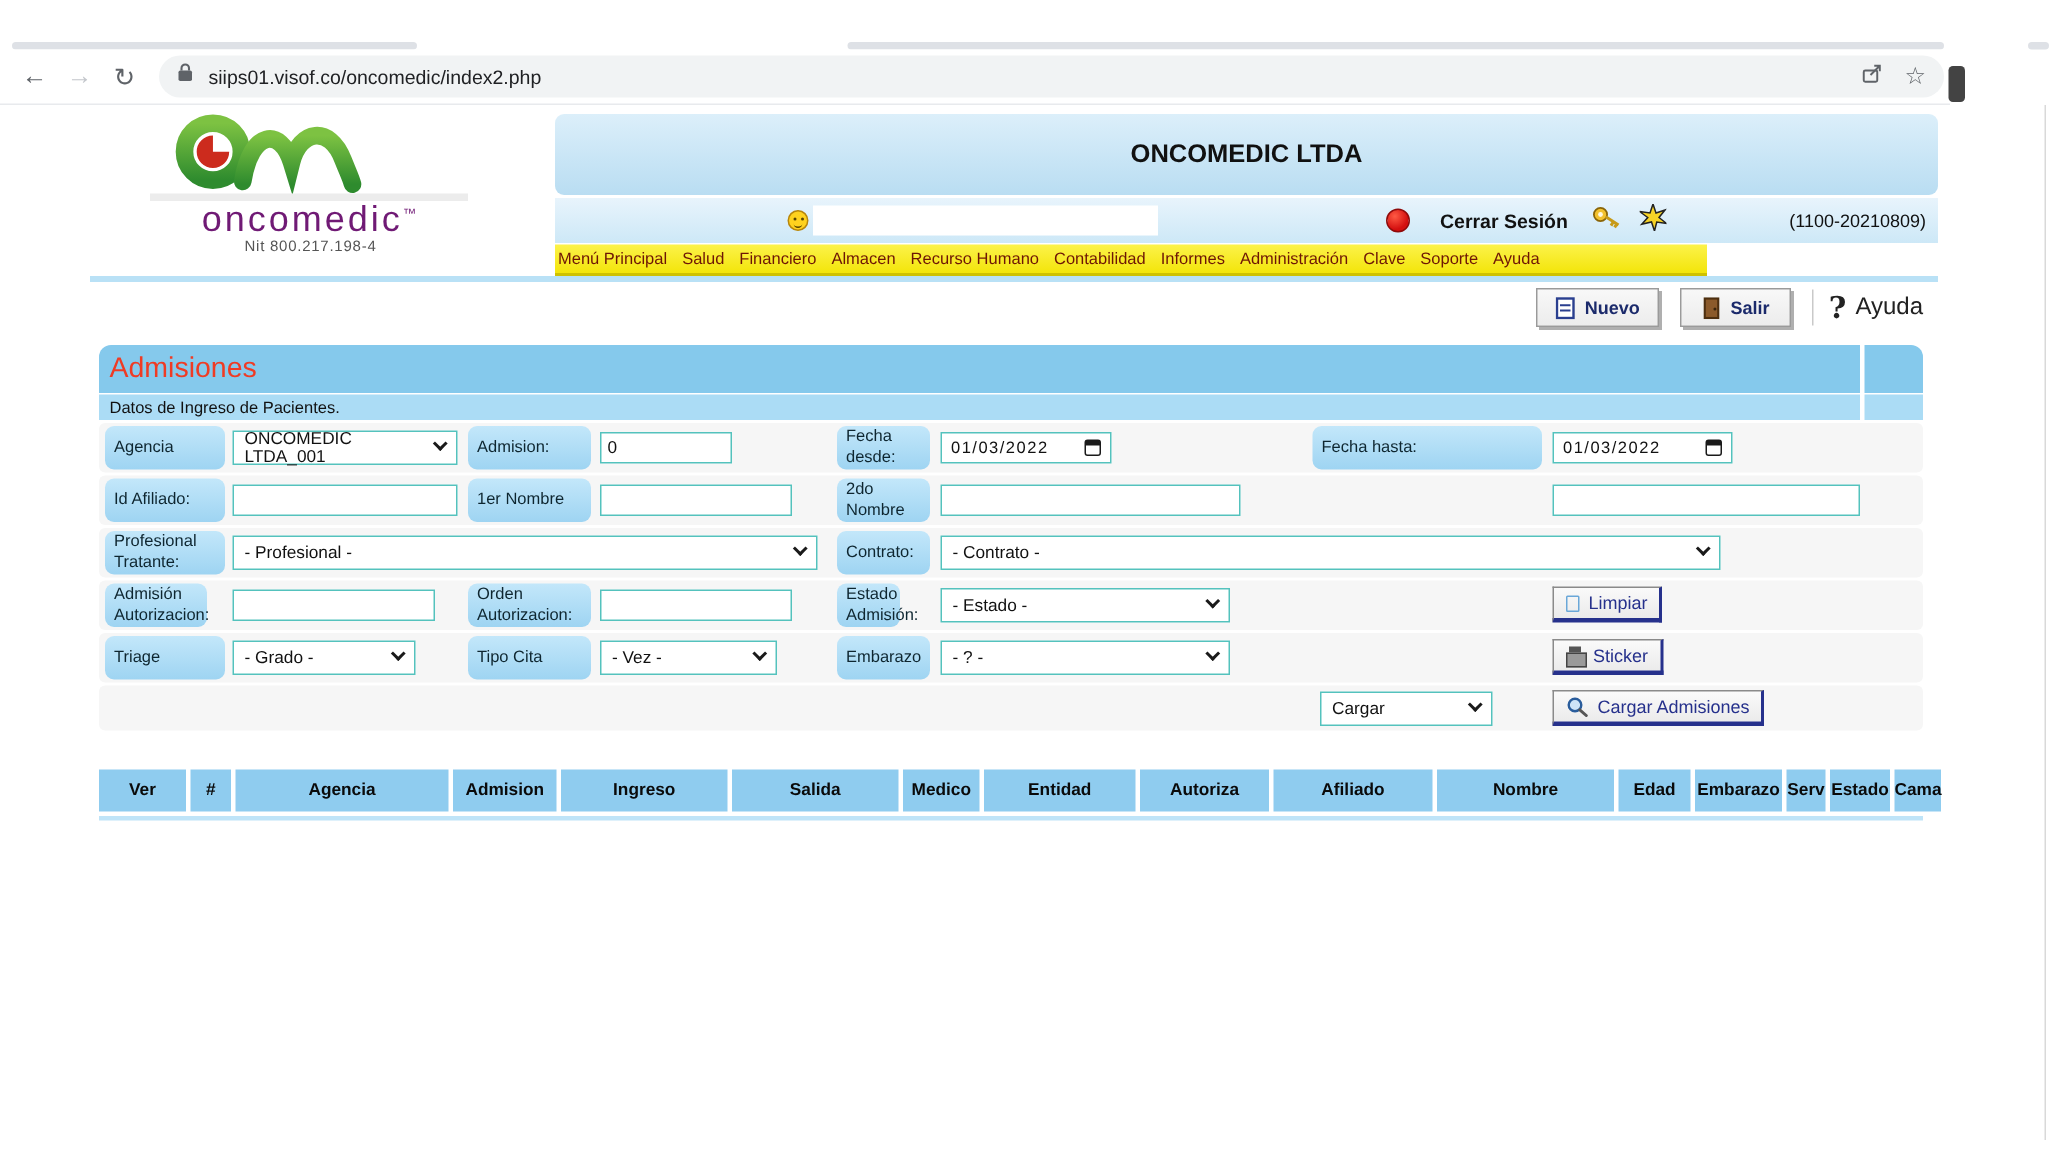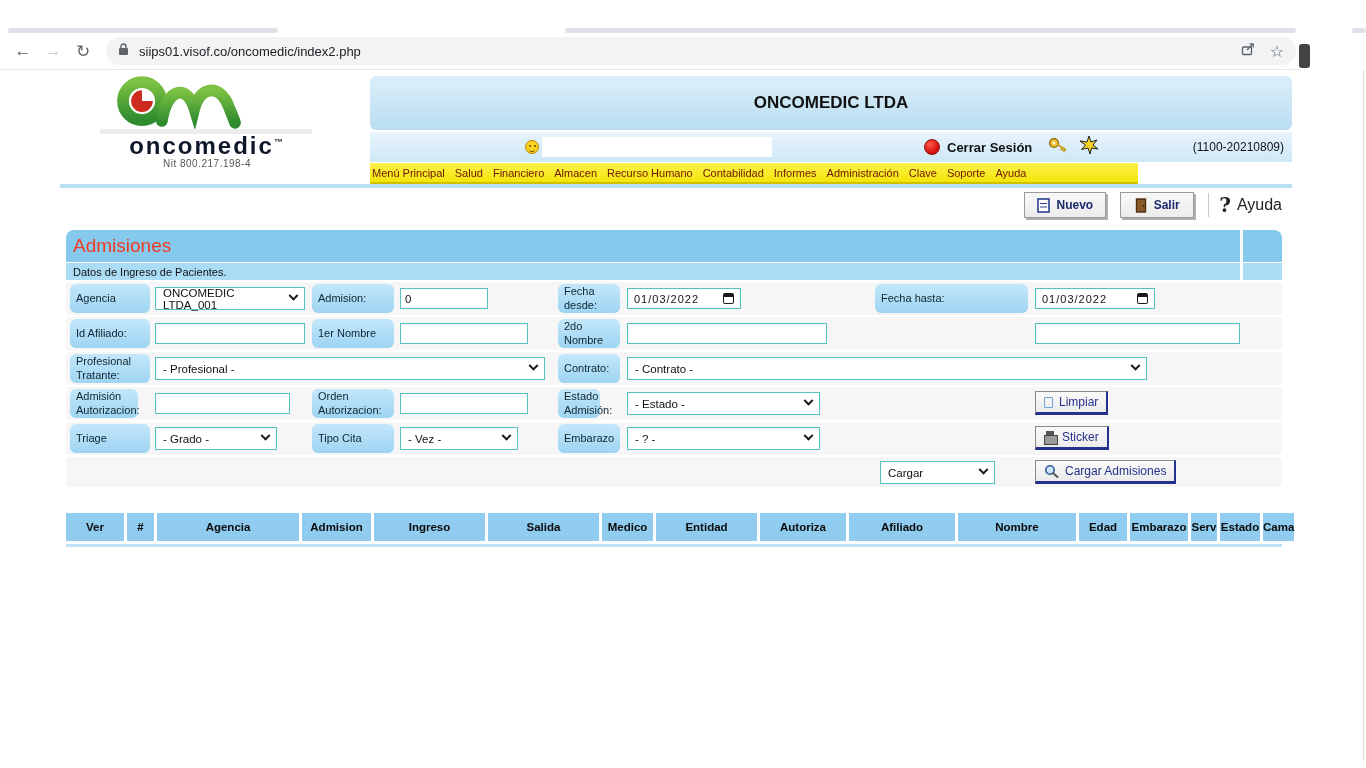--- a/index.html
+++ b/index.html
@@ -18,37 +18,37 @@
   .pill-ic { color:#5f6368; margin-left:14px; cursor:pointer; }
   .win-corner { position:absolute; left:1299px; top:44px; width:11px; height:24px; background:#434343; border-radius:3px; }
   .win-edge { position:absolute; left:1363px; top:70px; width:1px; height:690px; background:#d9d9d9; }
   .edge-artifact { position:absolute; left:0; top:745px; width:3px; height:16px; background:#cfe6f3; }
 
   
   .viewport { position:absolute; left:0; top:70px; width:1300px; height:698px; background:#fff; }
 
   
   .logoblock { position:absolute; left:72px; top:4px; width:270px; height:96px; text-align:center; }
-  .logoname { font-size:24px; font-weight:bold; color:#0f172a; letter-spacing:2px; line-height:1; }
+  .logoname { font-size:24px; font-weight:normal; color:#701a75; letter-spacing:2px; line-height:1; }
   .logoname sup { font-size:9px; }
   .logonit { font-size:10px; color:#555; letter-spacing:.5px; }
   .logostripe { position:absolute; left:28px; top:55px; width:212px; height:5px; background:#ececec; }
   .titlebox { position:absolute; left:370px; top:6px; width:922px; height:54px; border-radius:6px;
               background:linear-gradient(#dceffa,#bado); background:linear-gradient(#dceffa,#b9ddf2);
               display:flex; align-items:center; justify-content:center; }
   .titlebox span { font-size:17px; font-weight:bold; color:#111; }
   .band2 { position:absolute; left:370px; top:62px; width:922px; height:30px;
            background:linear-gradient(#e8f4fc,#cde8f7); display:flex; align-items:center; }
   .smiley { position:relative; width:14px; height:14px; border-radius:50%; background:#ffd21e; border:1px solid #b8860b; margin-left:155px; flex:none; }
   .smiley::before { content:""; position:absolute; left:3px; top:4px; width:2px; height:2px; background:#5a4500; border-radius:50%; box-shadow:5px 0 0 #5a4500; }
   .smiley::after { content:""; position:absolute; left:3px; top:7px; width:6px; height:3px; border-bottom:1px solid #5a4500; border-radius:0 0 6px 6px; }
   .quickbox { width:230px; height:20px; background:#fff; border:none; margin-left:3px; flex:none; }
   .reddot { width:16px; height:16px; border-radius:50%; flex:none; margin-left:152px;
             background:radial-gradient(circle at 35% 30%, #ff5a44, #d40f0f 65%); border:1px solid #8f0a0a; }
-  .cerrar { font-size:13px; font-weight:bold; color:#111; margin-left:7px; cursor:pointer; }
+  .cerrar { font-size:13px; font-weight:bold; color:#111; margin-left:20px; cursor:pointer; }
   .keyic { margin-left:16px; cursor:pointer; }
   .sparkic { margin-left:12px; cursor:pointer; }
   .version { margin-left:auto; margin-right:8px; font-size:12px; color:#111; }
   .menubar { position:absolute; left:370px; top:93px; width:768px; height:21px;
              background:linear-gradient(#fcf24a,#f3e50a); border-bottom:2px solid #cfc100;
              display:flex; align-items:center; gap:10px; padding:0 2px; }
   .menubar span { font-size:11px; color:#6e1505; cursor:pointer; white-space:nowrap; }
   .bluedivider { position:absolute; left:60px; top:114px; width:1232px; height:4px; background:#b9e1f6; }
 
   

